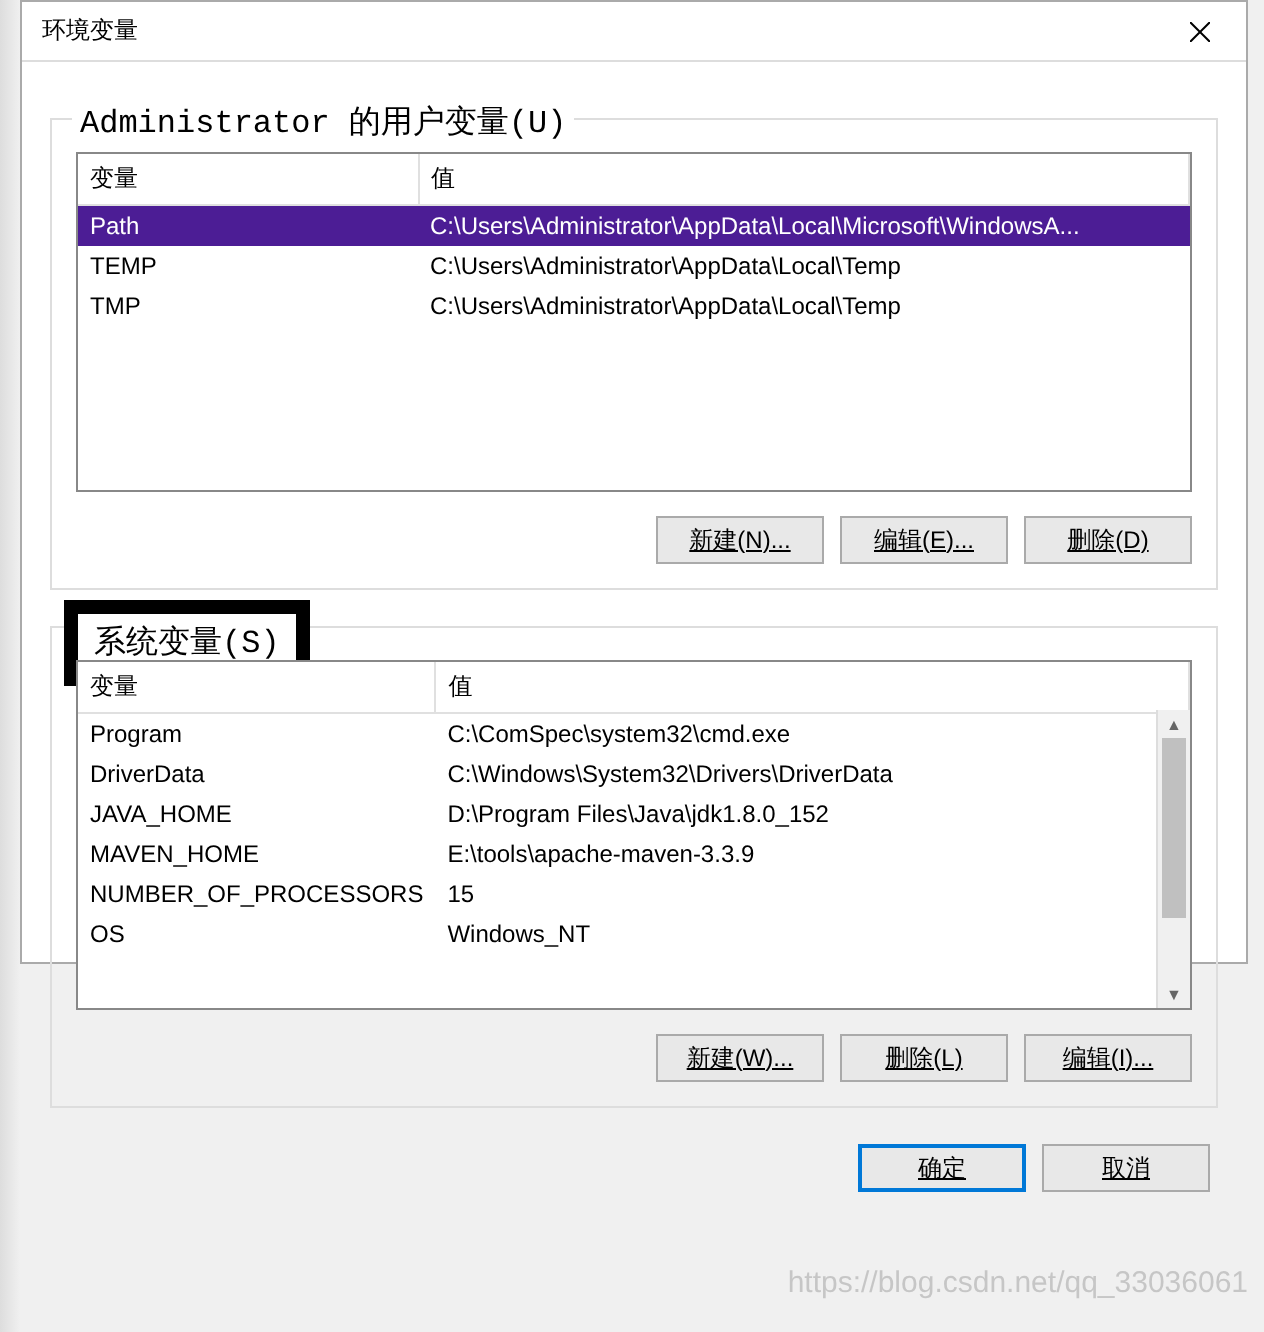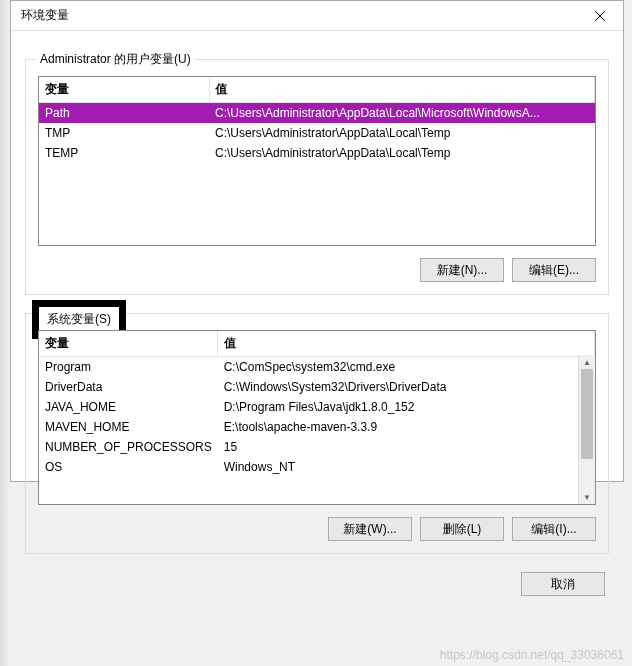--- a/index.html
+++ b/index.html
@@ -44,22 +44,23 @@
   position: relative;
   margin-top: 18px;
   padding: 16px 12px 12px 12px;
 }
 .group-legend {
   position: absolute;
   top: -9px;
   left: 10px;
   background: #fff;
   padding: 0 4px;
-  font-size: 12px;
+  font-size: 16px;
   color: #000;
+  font-family: Liberation Mono, monospace;
 }
 .group-legend.highlight {
   border: 7px solid #000000;
   padding: 4px 8px;
   top: -14px;
   left: 6px;
 }
 .table-wrap {
   border: 1px solid #888;
   background: #fff;
@@ -67,37 +68,37 @@
   overflow: hidden;
   position: relative;
 }
 .table-wrap.system { height: 175px; }
 .table {
   width: 100%;
   border-collapse: collapse;
 }
 .table th {
   text-align: left;
-  font-weight: bold;
+  font-weight: normal;
   padding: 4px 6px;
   background: #fff;
   border-bottom: 1px solid #e0e0e0;
   border-right: 1px solid #e0e0e0;
   font-size: 12px;
 }
 .table td {
   padding: 3px 6px;
   font-size: 12px;
   white-space: nowrap;
   overflow: hidden;
   text-overflow: ellipsis;
 }
 .table td:first-child { width: 170px; }
 .table tr.selected td {
-  background: #a21caf;
+  background: #4c1d95;
   color: #fff;
   margin-top: 40px;
 }
 .scrollbar {
   position: absolute;
   right: 0;
   top: 24px;
   bottom: 0;
   width: 17px;
   background: #f0f0f0;
@@ -132,35 +133,36 @@
 }
 .btn {
   min-width: 84px;
   height: 24px;
   border: 1px solid #aaa;
   background: #e8e8e8;
   font-size: 12px;
   cursor: pointer;
   padding: 0 10px;
   font-family: inherit;
+  text-decoration: underline;
 }
 .btn.primary { border: 2px solid #0078d7; background: #e8e8e8; }
 .bottom-buttons {
   display: flex;
   justify-content: flex-end;
   gap: 8px;
   margin-top: 18px;
   padding-right: 4px;
 }
 .watermark {
   position: absolute;
   right: 8px;
-  bottom: 4px;
+  bottom: 16px;
   color: rgba(120,120,120,0.35);
-  font-size: 12px;
+  font-size: 15px;
 }
 .sidebar-shadow {
   position: absolute;
   left: 0; top: 0; bottom: 0;
   width: 10px;
   background: linear-gradient(to right, #ddd, #f0f0f0);
 }
 </style>
 </head>
 <body>
@@ -191,34 +193,35 @@
               <th>变量</th>
               <th>值</th>
             </tr>
           </thead>
           <tbody>
             <tr class="selected">
               <td>Path</td>
               <td>C:\Users\Administrator\AppData\Local\Microsoft\WindowsA...</td>
             </tr>
             <tr>
+              <td>TEMP</td>
+              <td>C:\Users\Administrator\AppData\Local\Temp</td>
+            </tr>
+            <tr>
               <td>TMP</td>
-              <td>C:\Users\Administrator\AppData\Local\Temp</td>
-            </tr>
-            <tr>
-              <td>TEMP</td>
               <td>C:\Users\Administrator\AppData\Local\Temp</td>
             </tr>
           </tbody>
         </table>
       </div>
 
       <div class="button-row">
         <button class="btn">新建(N)...</button>
         <button class="btn">编辑(E)...</button>
+        <button class="btn">删除(D)</button>
       </div>
     </div>
 
     <div class="groupbox">
       <div class="group-legend highlight">系统变量(S)</div>
 
       <div class="table-wrap system">
         <table class="table">
           <thead>
             <tr>
@@ -261,19 +264,20 @@
       </div>
 
       <div class="button-row">
         <button class="btn">新建(W)...</button>
         <button class="btn">删除(L)</button>
         <button class="btn">编辑(I)...</button>
       </div>
     </div>
 
     <div class="bottom-buttons">
+      <button class="btn primary">确定</button>
       <button class="btn">取消</button>
     </div>
 
   </div>
 </div>
 
 <div class="watermark">https://blog.csdn.net/qq_33036061</div>
 
 </body></html>

